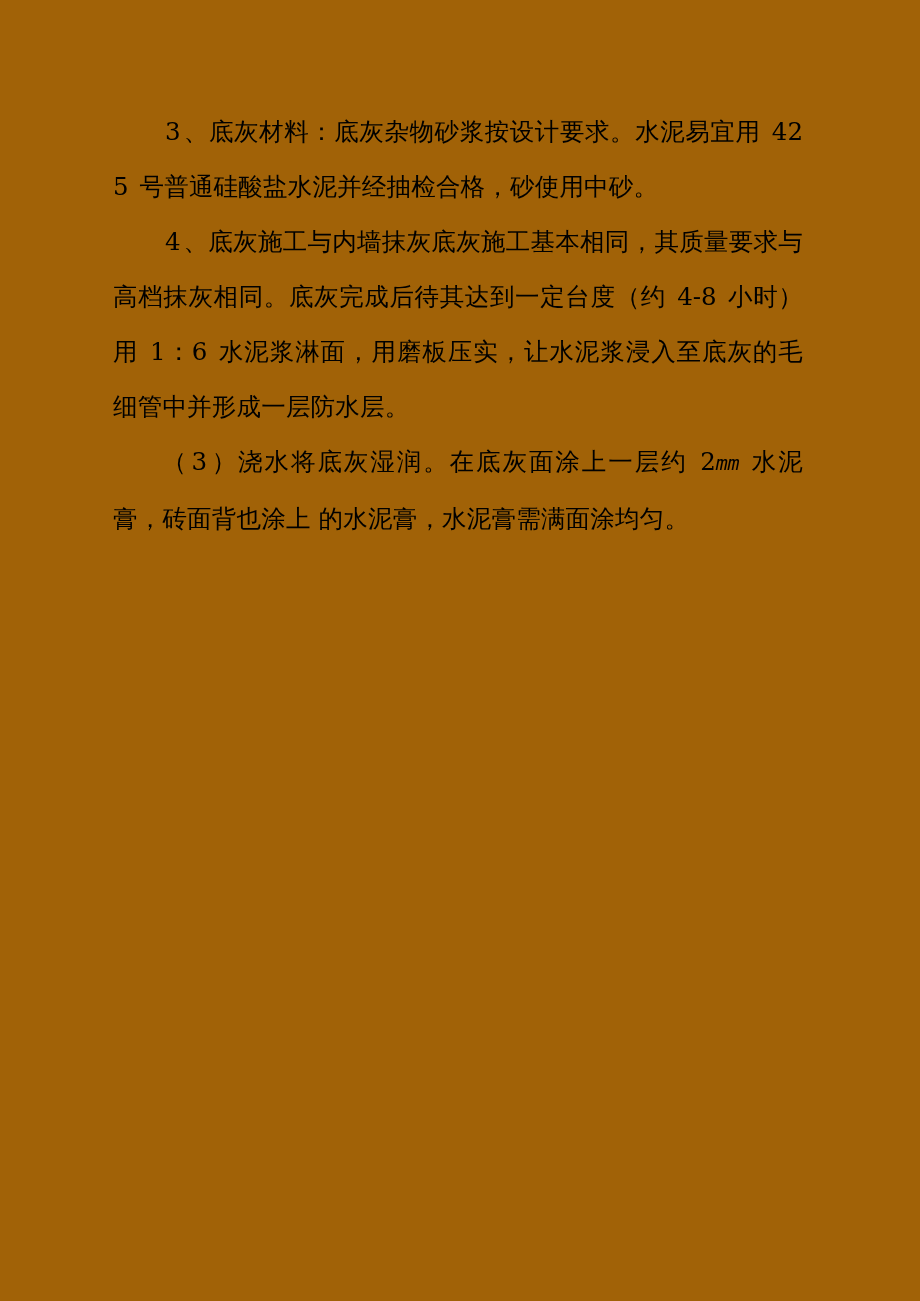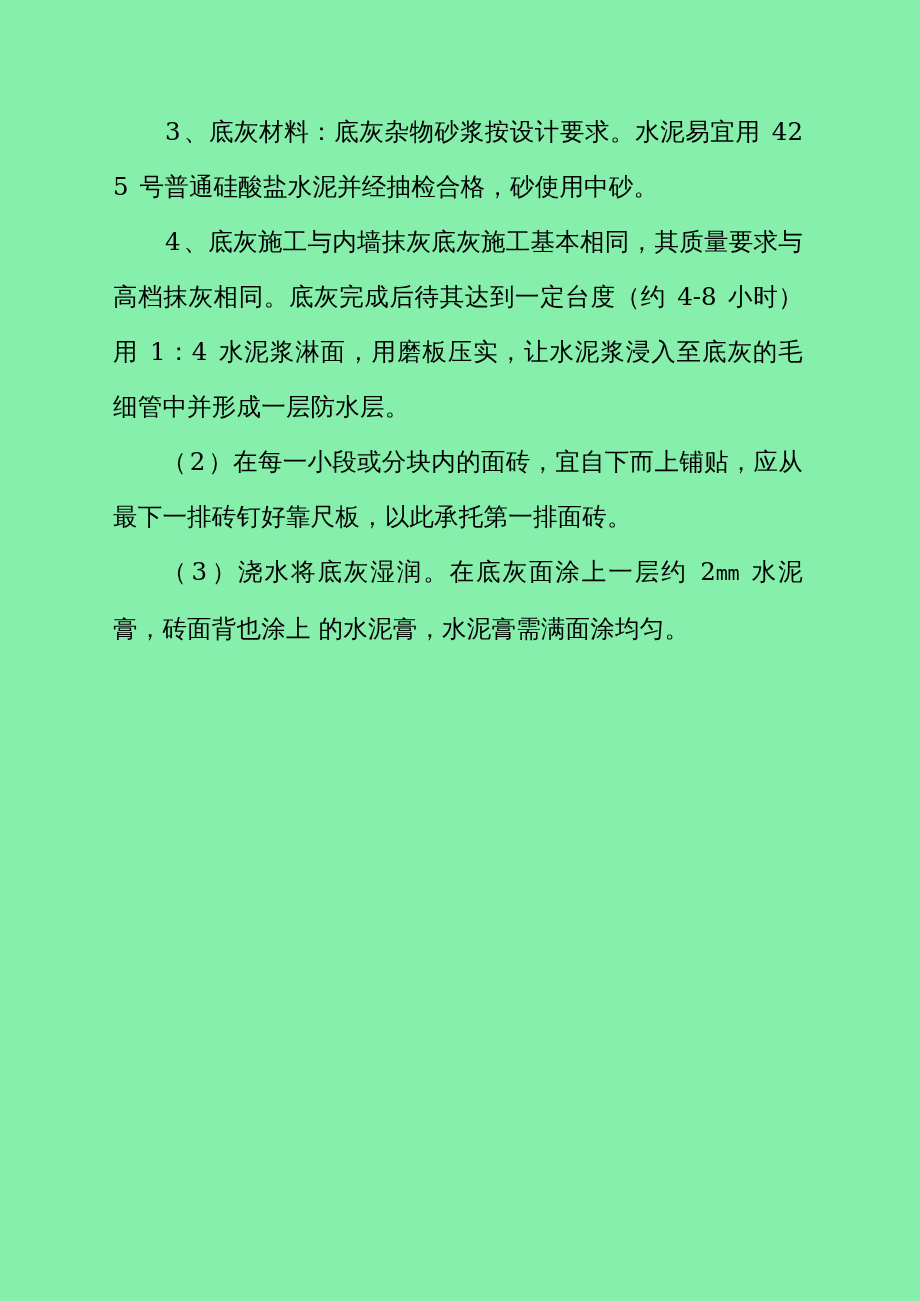--- a/index.html
+++ b/index.html
@@ -9,21 +9,21 @@
     background: #ffffff;
   }
   body {
     font-family: "DejaVu Serif", "Liberation Serif", serif;
     color: #000000;
   }
   .page {
     position: relative;
     width: 920px;
     height: 1301px;
-    background: #86efac;
+    background: #a16207;
     overflow: hidden;
     box-sizing: border-box;
   }
   .doc-body {
     position: absolute;
     left: 113px;
     top: 104px;
     width: 690px;
   }
   .para {
@@ -41,34 +41,34 @@
   
   .num {
     font-family: "DejaVu Serif", "Liberation Serif", serif;
     padding: 0 0.12em;
     letter-spacing: 0;
   }
   .unit {
     font-family: "DejaVu Sans Mono", "Liberation Mono", monospace;
     font-size: 0.82em;
     letter-spacing: -0.02em;
+    font-style: italic;
   }
 </style>
 </head>
 <body>
 
 <div class="page">
   <div class="doc-body">
 
     <p class="para"><span class="num">3</span>、底灰材料：底灰杂物砂浆按设计要求。水泥易宜用 <span class="num">425</span> 号普通硅酸盐水泥并经抽检合格，砂使用中砂。</p>
 
-    <p class="para"><span class="num">4</span>、底灰施工与内墙抹灰底灰施工基本相同，其质量要求与高档抹灰相同。底灰完成后待其达到一定台度（约 <span class="num">4-8</span> 小时）用 <span class="num">1：4</span> 水泥浆淋面，用磨板压实，让水泥浆浸入至底灰的毛细管中并形成一层防水层。</p>
+    <p class="para"><span class="num">4</span>、底灰施工与内墙抹灰底灰施工基本相同，其质量要求与高档抹灰相同。底灰完成后待其达到一定台度（约 <span class="num">4-8</span> 小时）用 <span class="num">1：6</span> 水泥浆淋面，用磨板压实，让水泥浆浸入至底灰的毛细管中并形成一层防水层。</p>
 
 
 
 
 
-    <p class="para">（<span class="num">2</span>）在每一小段或分块内的面砖，宜自下而上铺贴，应从最下一排砖钉好靠尺板，以此承托第一排面砖。</p>
 
     <p class="para">（<span class="num">3</span>）浇水将底灰湿润。在底灰面涂上一层约 <span class="num">2<span class="unit">mm</span></span> 水泥膏，砖面背也涂上  的水泥膏，水泥膏需满面涂均匀。</p>
 
   </div>
 </div>
 
 </body></html>

